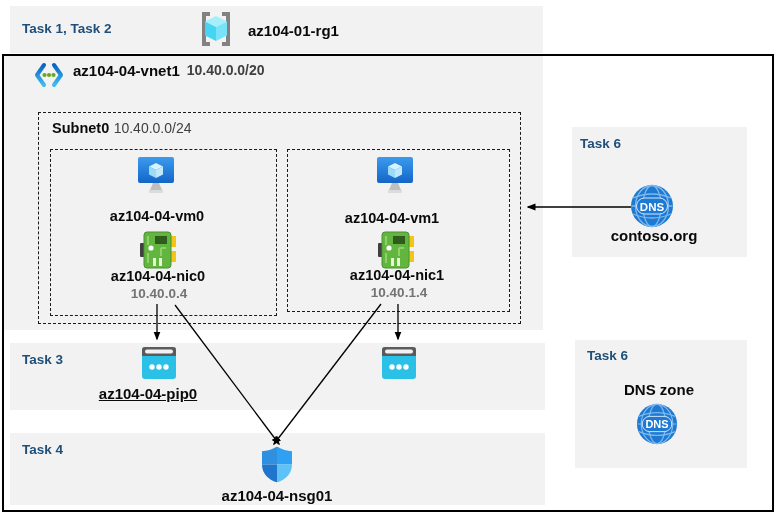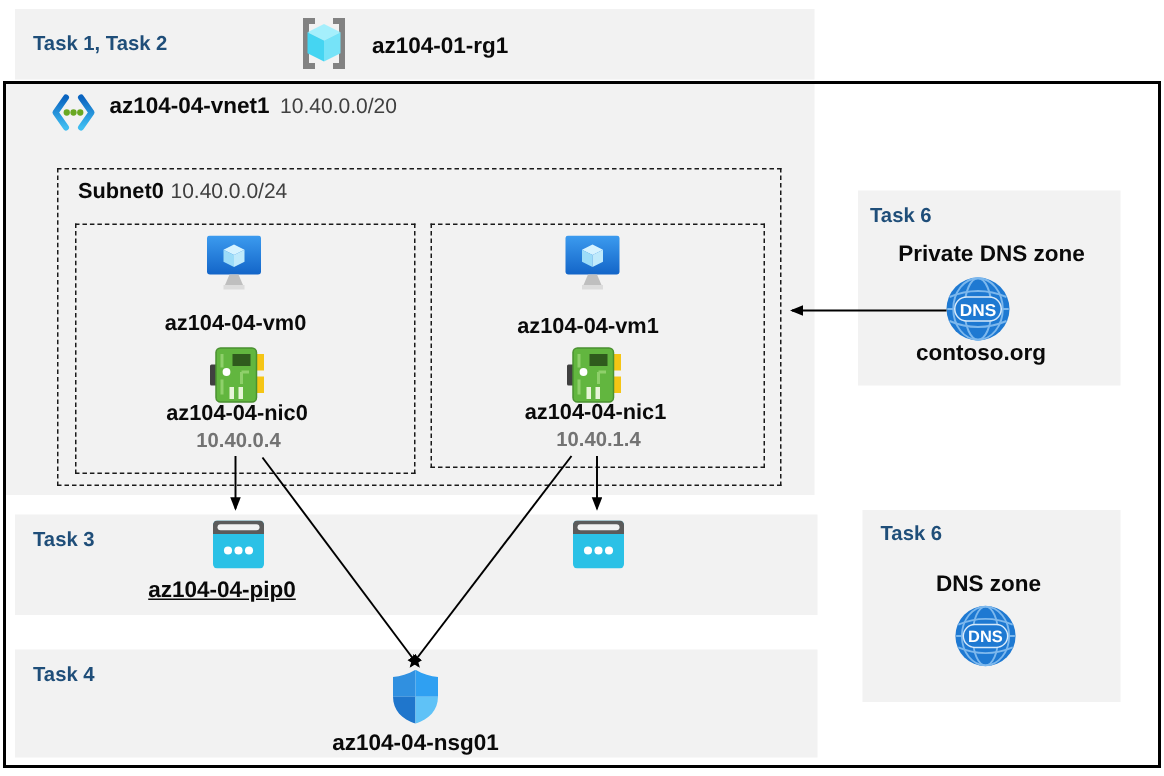--- a/index.html
+++ b/index.html
@@ -52,21 +52,21 @@
           </linearGradient>
         </defs>
         <path d="M10,3 L3,13 L10,23" fill="none" stroke="url(#vg)" stroke-width="4" stroke-linecap="round" stroke-linejoin="round"></path>
         <path d="M20,3 L27,13 L20,23" fill="none" stroke="url(#vg)" stroke-width="4" stroke-linecap="round" stroke-linejoin="round"></path>
         <circle cx="10.5" cy="13" r="2.1" fill="#69A822"></circle>
         <circle cx="15" cy="13" r="2.1" fill="#69A822"></circle>
         <circle cx="19.5" cy="13" r="2.1" fill="#69A822"></circle>
       </svg>
     </span>
     <span class="bigBold">az104-04-vnet1</span>
-    <span class="cidr" style="margin-left:-2px;">10.40.0.0/20</span>
+    <span class="cidr" style="margin-left:-2px;font-weight:bold;">10.40.0.0/20</span>
   </div>
 
   <div class="abs dashedBox" style="left:38px;top:112px;width:481px;height:210px;"></div>
 
   <div class="abs" style="left:52px;top:119px;">
     <span class="boldLabel">Subnet0</span>
     <span class="cidr">10.40.0.0/24</span>
   </div>
   <div class="abs dashedBox" style="left:50px;top:149px;width:225px;height:165px;"></div>
 
@@ -175,21 +175,20 @@
         <rect x="15" y="0" width="15" height="18" fill="#2FA0F2"></rect>
         <rect x="0" y="18" width="15" height="18" fill="#1F76CC"></rect>
         <rect x="15" y="18" width="15" height="18" fill="#5FC2F7"></rect>
       </g>
     </svg>
   </div>
   <div class="abs bigBold ctr" style="left:277px;top:487px;">az104-04-nsg01</div>
 
   <div class="abs panel" style="left:572px;top:127px;width:175px;height:130px;"></div>
   <div class="abs taskLabel" style="left:580px;top:136px;">Task 6</div>
-  <div class="abs bigBold ctr" style="left:661px;top:161px;">Private DNS zone</div>
   <div class="abs" style="left:630px;top:184px;">
     <svg width="44" height="44" viewBox="0 0 44 44">
       <circle cx="22" cy="22" r="21" fill="#1E79D2"></circle>
       <g stroke="#7DB8ED" stroke-width="1.3" fill="none">
         <path d="M3,14 Q22,6 41,14"></path>
         <path d="M1.5,22 H42.5"></path>
         <path d="M3,30 Q22,38 41,30"></path>
         <ellipse cx="22" cy="22" rx="9" ry="20.5"></ellipse>
         <ellipse cx="22" cy="22" rx="16.5" ry="20.5"></ellipse>
       </g>

